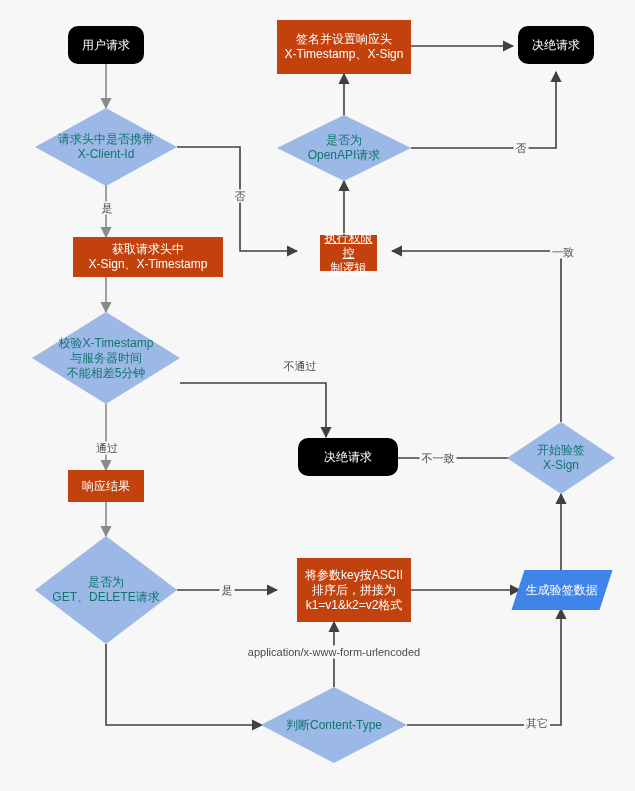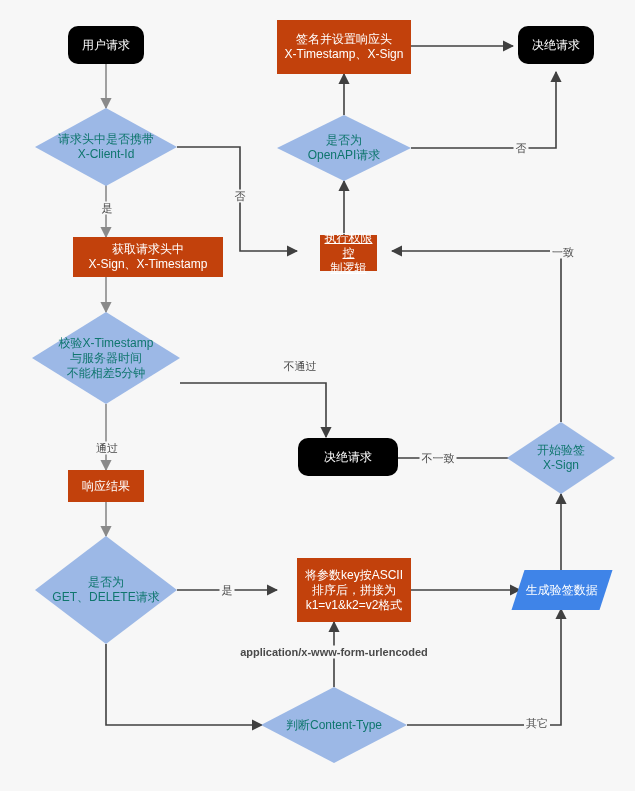--- a/index.html
+++ b/index.html
@@ -191,21 +191,21 @@
 <div class="edge-label" style="left:107px; top:208px;">是</div>
 
 <div class="edge-label" style="left:240px; top:196px;">否</div>
 
 <div class="edge-label" style="left:300px; top:358px;margin-top:8px;">不通过</div>
 
 <div class="edge-label" style="left:107px; top:448px;">通过</div>
 
 <div class="edge-label" style="left:227px; top:590px;">是</div>
 
-<div class="edge-label" style="left:334px; top:652px;font-weight:bold;">application/x-www-form-urlencoded</div>
+<div class="edge-label" style="left:334px; top:652px;">application/x-www-form-urlencoded</div>
 
 <div class="edge-label" style="left:537px; top:723px;">其它</div>
 
 <div class="edge-label" style="left:438px; top:458px;">不一致</div>
 
 <div class="edge-label" style="left:563px; top:252px;">一致</div>
 
 <div class="edge-label" style="left:521px; top:148px;">否</div>
 
 </body></html>

